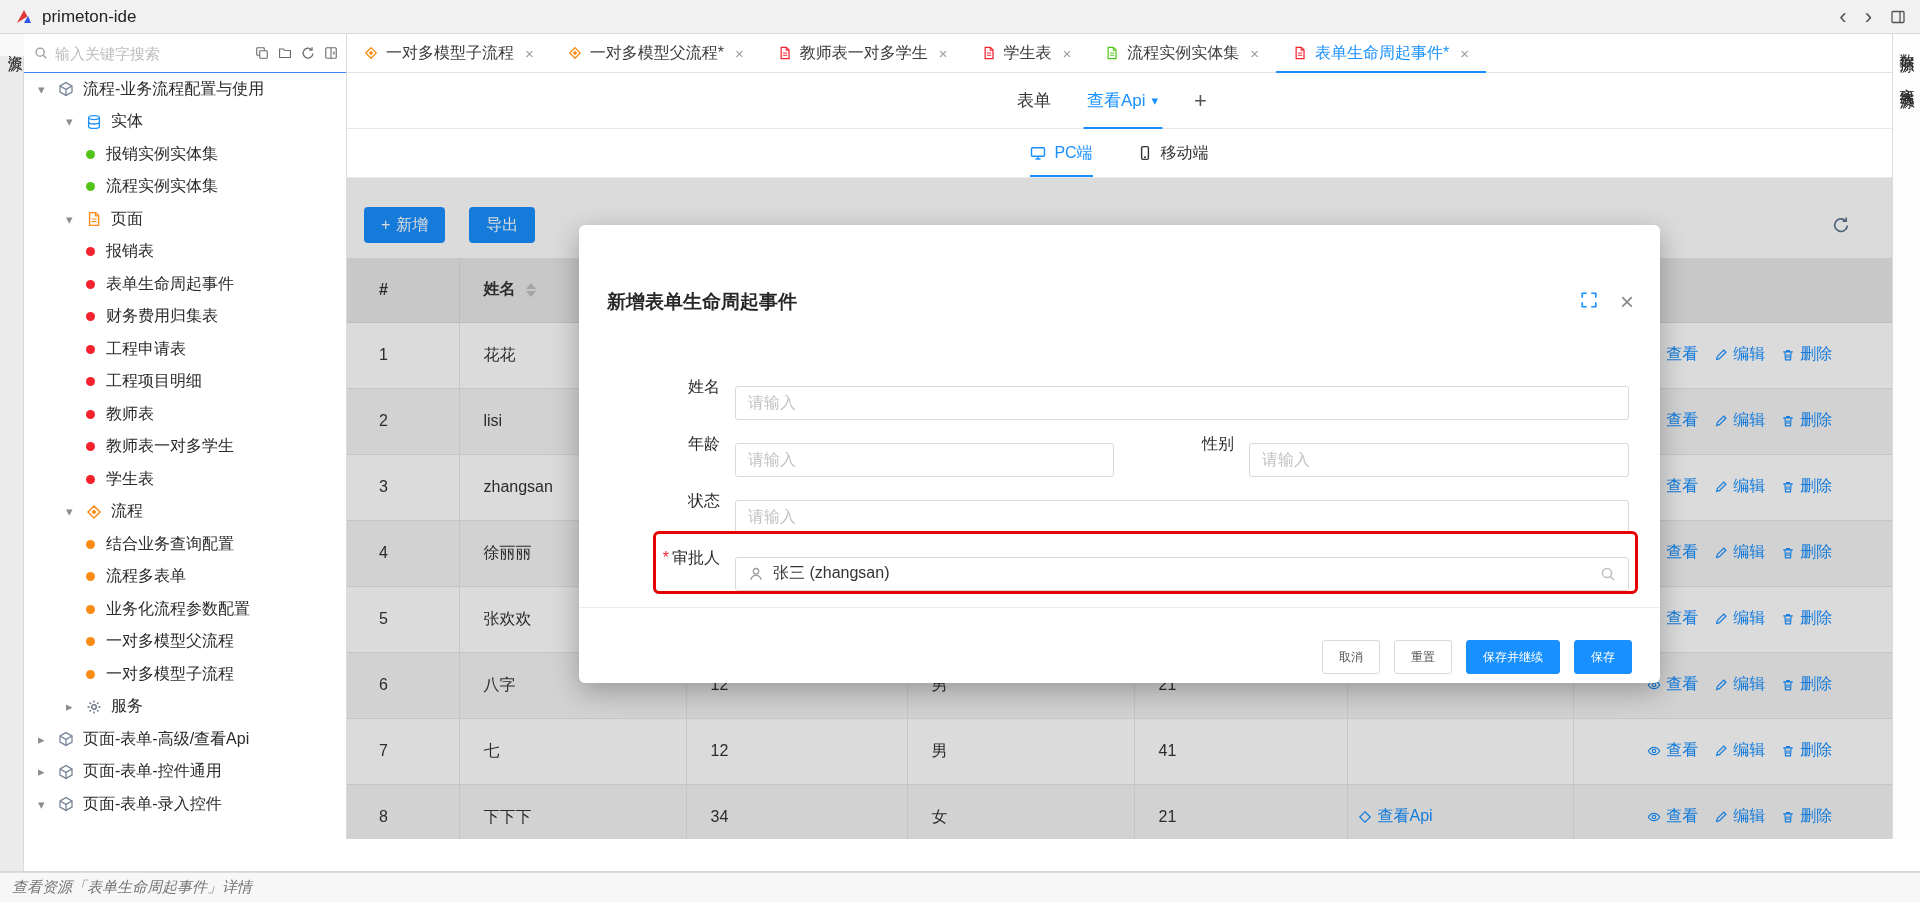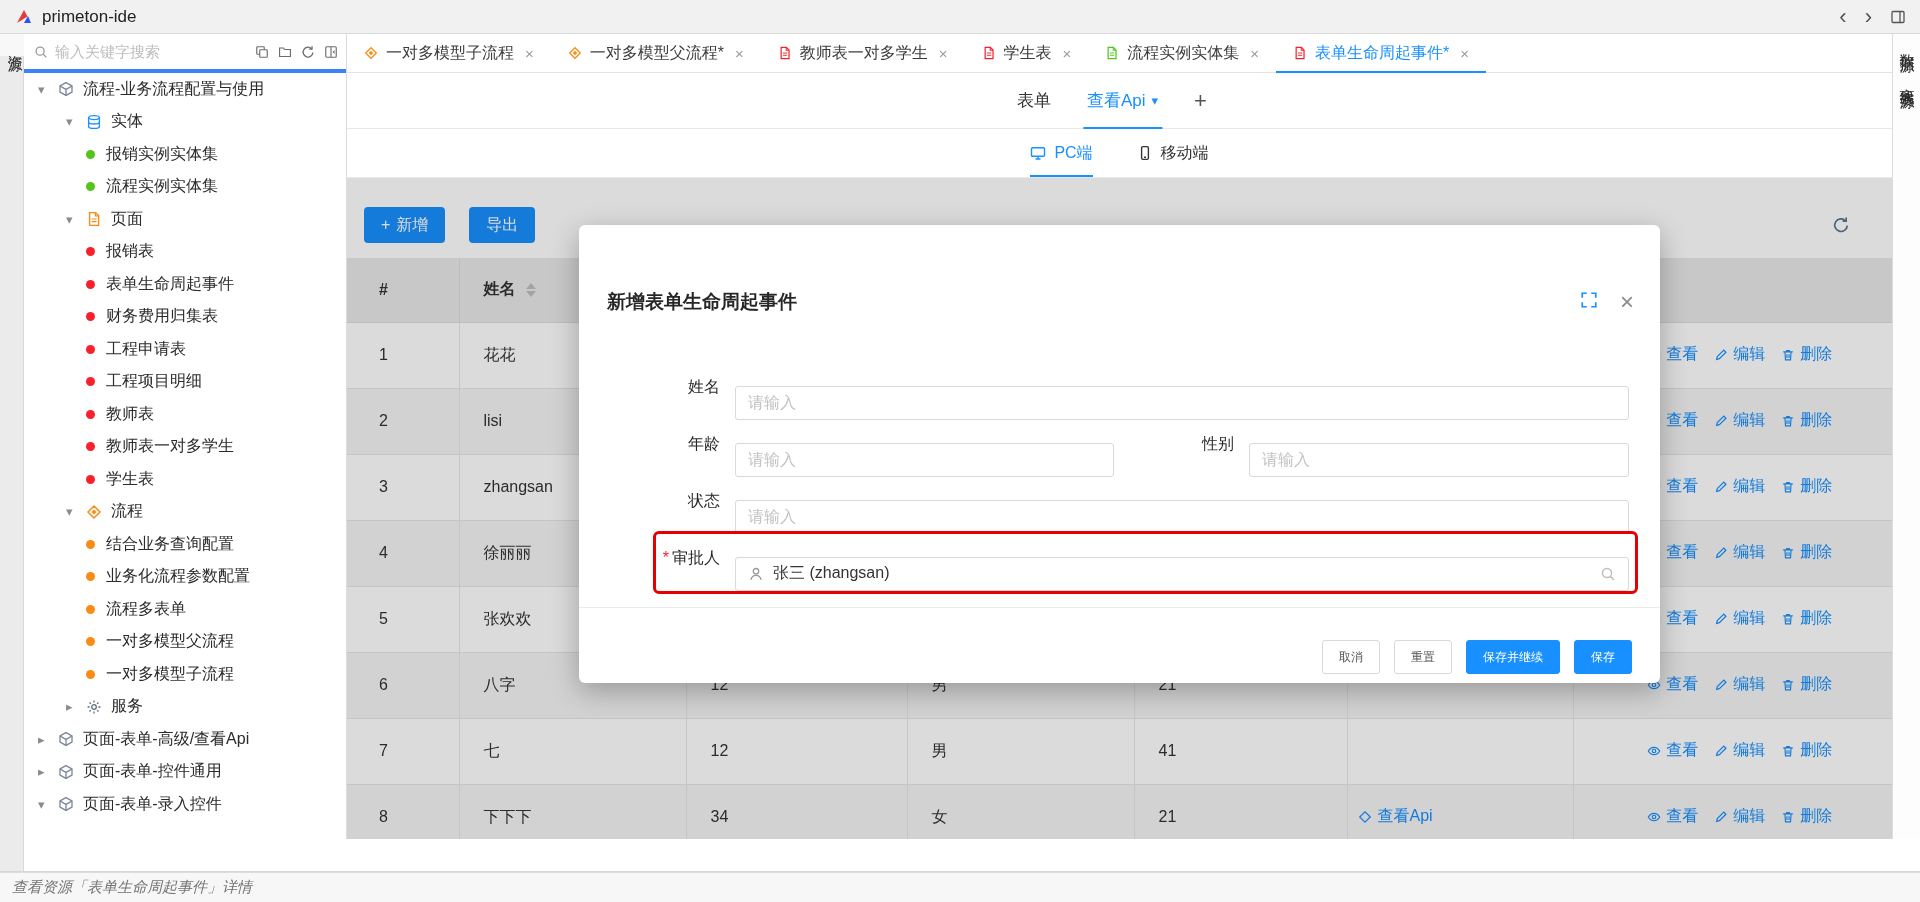--- a/index.html
+++ b/index.html
@@ -18,21 +18,21 @@
   .titlebar-right { margin-left:auto; display:flex; align-items:center; gap:18px; color:#666; }
   .nav-glyph { font-size:22px; line-height:1; color:#555; cursor:pointer; }
 
   
   .left-strip { position:absolute; left:0; top:34px; width:24px; height:838px; background:#ebebeb; border-right:1px solid #d9d9d9; }
   .strip-tab { writing-mode:vertical-rl; text-orientation:upright; background:#f8f8f8; width:24px;
                padding:9px 0; font-size:15px; color:#333; text-align:center; letter-spacing:2px; cursor:pointer; }
 
   
   .explorer { position:absolute; left:24px; top:34px; width:323px; height:805px; background:#fff; border-right:1px solid #dcdcdc; overflow:hidden; }
-  .search-row { height:39px; border-bottom:4px solid #3b82f6; display:flex; align-items:center; padding:0 8px 0 10px; gap:7px; color:#9a9a9a; }
+  .search-row { height:39px; border-bottom:1px solid #3b82f6; display:flex; align-items:center; padding:0 8px 0 10px; gap:7px; color:#9a9a9a; }
   .search-row input { border:none; outline:none; flex:1; min-width:0; font-size:15px; color:#333; font-family:inherit; }
   .search-row input::placeholder { color:#bdbdbd; }
   .search-tools { display:flex; gap:9px; color:#6d6d6d; }
   .search-tools span { cursor:pointer; }
   .tree { height:766px; overflow:hidden; }
   .tree-item { height:32.5px; display:flex; align-items:center; cursor:pointer; white-space:nowrap; }
   .lvl0 { padding-left:14px; } .lvl1 { padding-left:42px; } .lvl2 { padding-left:62px; }
   .expander { width:20px; color:#8c8c8c; font-size:13px; flex:none; }
   .ticon { margin-right:9px; display:flex; }
   .bullet { width:9px; height:9px; border-radius:50%; margin-right:11px; flex:none; }
@@ -355,25 +355,25 @@
             </svg>
           </span>
           <span class="tlabel">流程</span>
         </div>
       <div class="tree-item lvl2">
           <span class="bullet c-orange"></span>
           <span class="tlabel">结合业务查询配置</span>
         </div>
       <div class="tree-item lvl2">
           <span class="bullet c-orange"></span>
+          <span class="tlabel">流程多表单</span>
+        </div>
+      <div class="tree-item lvl2">
+          <span class="bullet c-orange"></span>
           <span class="tlabel">业务化流程参数配置</span>
-        </div>
-      <div class="tree-item lvl2">
-          <span class="bullet c-orange"></span>
-          <span class="tlabel">流程多表单</span>
         </div>
       <div class="tree-item lvl2">
           <span class="bullet c-orange"></span>
           <span class="tlabel">一对多模型父流程</span>
         </div>
       <div class="tree-item lvl2">
           <span class="bullet c-orange"></span>
           <span class="tlabel">一对多模型子流程</span>
         </div>
       <div class="tree-item lvl1">

